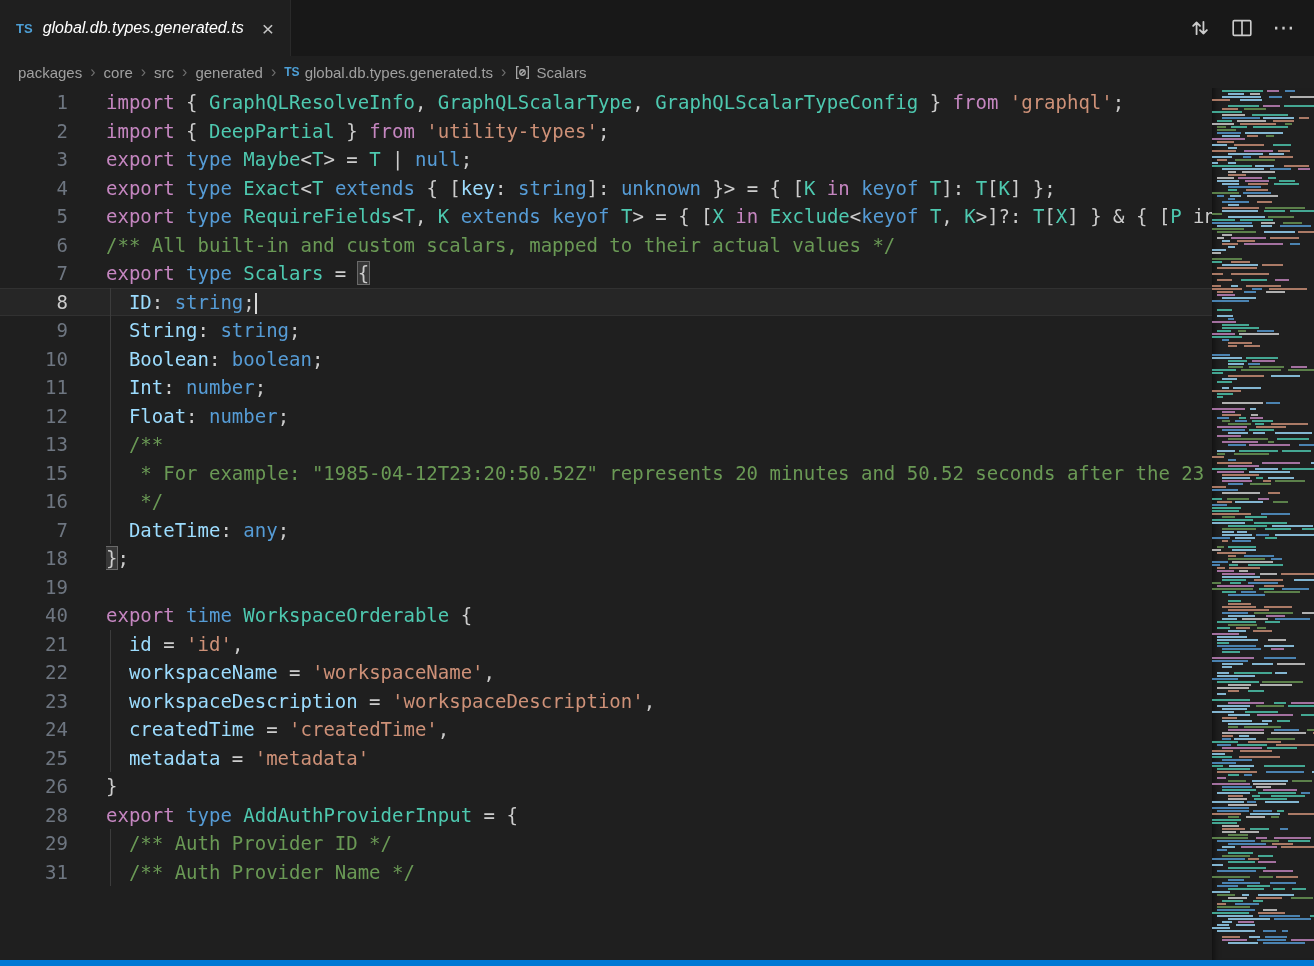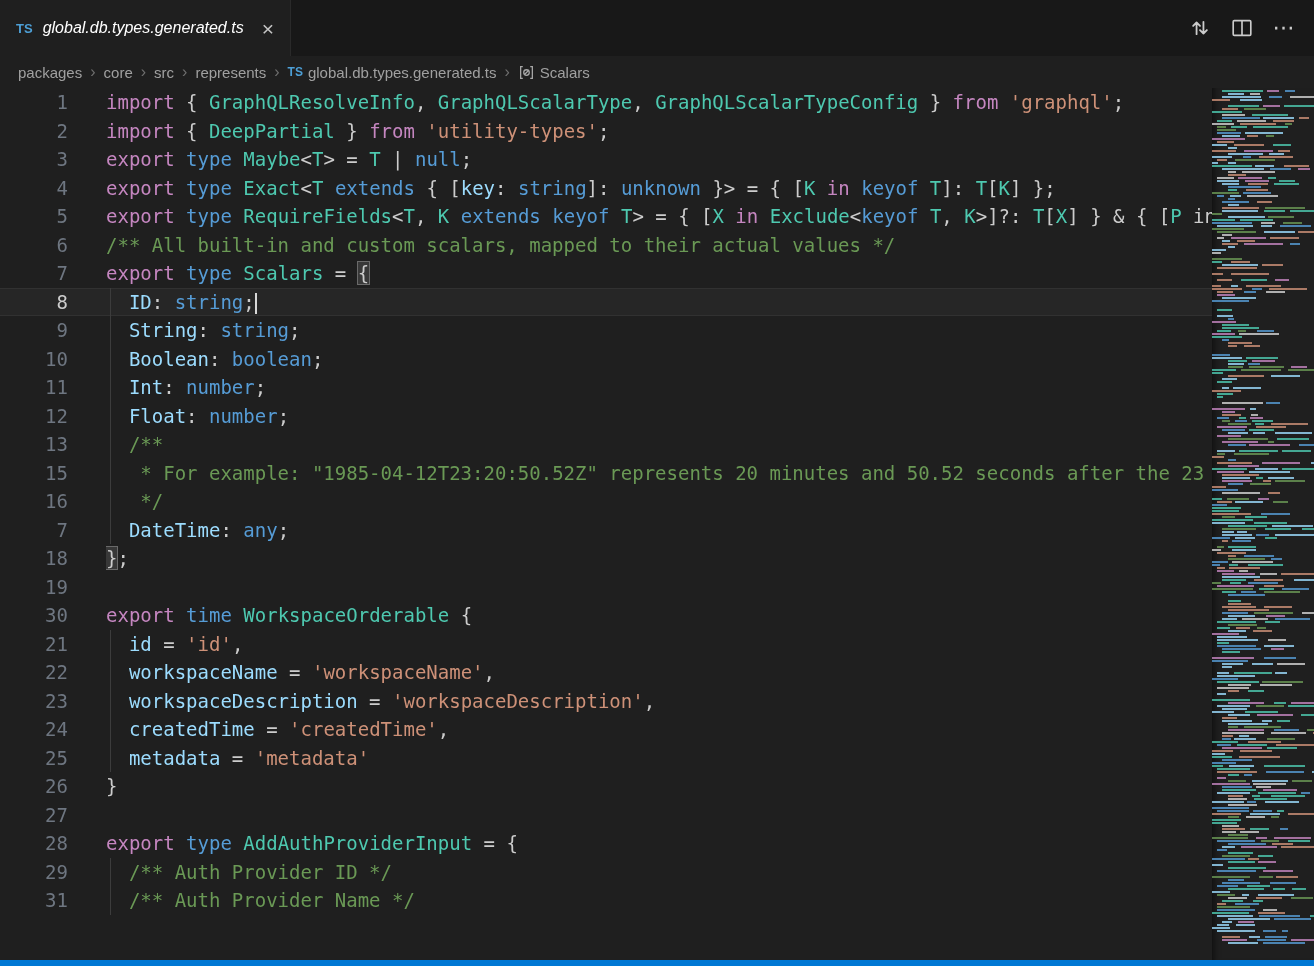--- a/index.html
+++ b/index.html
@@ -101,21 +101,21 @@
       <span class="bc-sep">›</span>
       <span class="bc-item">
         <span>core</span>
       </span>
       <span class="bc-sep">›</span>
       <span class="bc-item">
         <span>src</span>
       </span>
       <span class="bc-sep">›</span>
       <span class="bc-item">
-        <span>represents</span>
+        <span>generated</span>
       </span>
       <span class="bc-sep">›</span>
       <span class="bc-item">
         <span class="bc-ic">
           <span class="ts-badge">TS</span>
         </span>
         <span>global.db.types.generated.ts</span>
       </span>
       <span class="bc-sep">›</span>
       <span class="bc-item">
@@ -143,28 +143,27 @@
         <div class="row"><div class="num">9</div><div class="txt"><i class="guide"></i><span class="tk-p">  </span><span class="tk-v">String</span><span class="tk-p">: </span><span class="tk-k2">string</span><span class="tk-p">;</span></div></div>
         <div class="row"><div class="num">10</div><div class="txt"><i class="guide"></i><span class="tk-p">  </span><span class="tk-v">Boolean</span><span class="tk-p">: </span><span class="tk-k2">boolean</span><span class="tk-p">;</span></div></div>
         <div class="row"><div class="num">11</div><div class="txt"><i class="guide"></i><span class="tk-p">  </span><span class="tk-v">Int</span><span class="tk-p">: </span><span class="tk-k2">number</span><span class="tk-p">;</span></div></div>
         <div class="row"><div class="num">12</div><div class="txt"><i class="guide"></i><span class="tk-p">  </span><span class="tk-v">Float</span><span class="tk-p">: </span><span class="tk-k2">number</span><span class="tk-p">;</span></div></div>
         <div class="row"><div class="num">13</div><div class="txt"><i class="guide"></i><span class="tk-p">  </span><span class="tk-c">/**</span></div></div>
         <div class="row"><div class="num">15</div><div class="txt"><i class="guide"></i><span class="tk-p">  </span><span class="tk-c"> * For example: "1985-04-12T23:20:50.52Z" represents 20 minutes and 50.52 seconds after the 23</span></div></div>
         <div class="row"><div class="num">16</div><div class="txt"><i class="guide"></i><span class="tk-p">  </span><span class="tk-c"> */</span></div></div>
         <div class="row"><div class="num">7</div><div class="txt"><i class="guide"></i><span class="tk-p">  </span><span class="tk-v">DateTime</span><span class="tk-p">: </span><span class="tk-k2">any</span><span class="tk-p">;</span></div></div>
         <div class="row"><div class="num">18</div><div class="txt"><span class="tk-bh">}</span><span class="tk-p">;</span></div></div>
         <div class="row"><div class="num">19</div><div class="txt"></div></div>
-        <div class="row"><div class="num">30</div><div class="txt"><span class="tk-k1">export</span><span class="tk-p"> </span><span class="tk-k2">time</span><span class="tk-p"> </span><span class="tk-ty">WorkspaceOrderable</span><span class="tk-p"> {</span></div></div>
+        <div class="row"><div class="num">40</div><div class="txt"><span class="tk-k1">export</span><span class="tk-p"> </span><span class="tk-k2">time</span><span class="tk-p"> </span><span class="tk-ty">WorkspaceOrderable</span><span class="tk-p"> {</span></div></div>
         <div class="row"><div class="num">21</div><div class="txt"><i class="guide"></i><span class="tk-p">  </span><span class="tk-v">id</span><span class="tk-p"> = </span><span class="tk-s">'id'</span><span class="tk-p">,</span></div></div>
         <div class="row"><div class="num">22</div><div class="txt"><i class="guide"></i><span class="tk-p">  </span><span class="tk-v">workspaceName</span><span class="tk-p"> = </span><span class="tk-s">'workspaceName'</span><span class="tk-p">,</span></div></div>
         <div class="row"><div class="num">23</div><div class="txt"><i class="guide"></i><span class="tk-p">  </span><span class="tk-v">workspaceDescription</span><span class="tk-p"> = </span><span class="tk-s">'workspaceDescription'</span><span class="tk-p">,</span></div></div>
         <div class="row"><div class="num">24</div><div class="txt"><i class="guide"></i><span class="tk-p">  </span><span class="tk-v">createdTime</span><span class="tk-p"> = </span><span class="tk-s">'createdTime'</span><span class="tk-p">,</span></div></div>
         <div class="row"><div class="num">25</div><div class="txt"><i class="guide"></i><span class="tk-p">  </span><span class="tk-v">metadata</span><span class="tk-p"> = </span><span class="tk-s">'metadata'</span></div></div>
         <div class="row"><div class="num">26</div><div class="txt"><span class="tk-p">}</span></div></div>
-        <div class="row"><div class="num">27</div><div class="txt"></div></div>
         <div class="row"><div class="num">28</div><div class="txt"><span class="tk-k1">export</span><span class="tk-p"> </span><span class="tk-k2">type</span><span class="tk-p"> </span><span class="tk-ty">AddAuthProviderInput</span><span class="tk-p"> = {</span></div></div>
         <div class="row"><div class="num">29</div><div class="txt"><i class="guide"></i><span class="tk-p">  </span><span class="tk-c">/** Auth Provider ID */</span></div></div>
         <div class="row"><div class="num">31</div><div class="txt"><i class="guide"></i><span class="tk-p">  </span><span class="tk-c">/** Auth Provider Name */</span></div></div>
       </div>
   </div>
 
   <div class="minimap" id="minimap">
       <div class="mm-row">
         <span style="margin-left: 10px; width: 40.9398px; background: rgb(78, 201, 176);"></span>
         <span style="margin-left: 3.9421px; width: 11.8243px; background: rgb(197, 134, 192);"></span>

